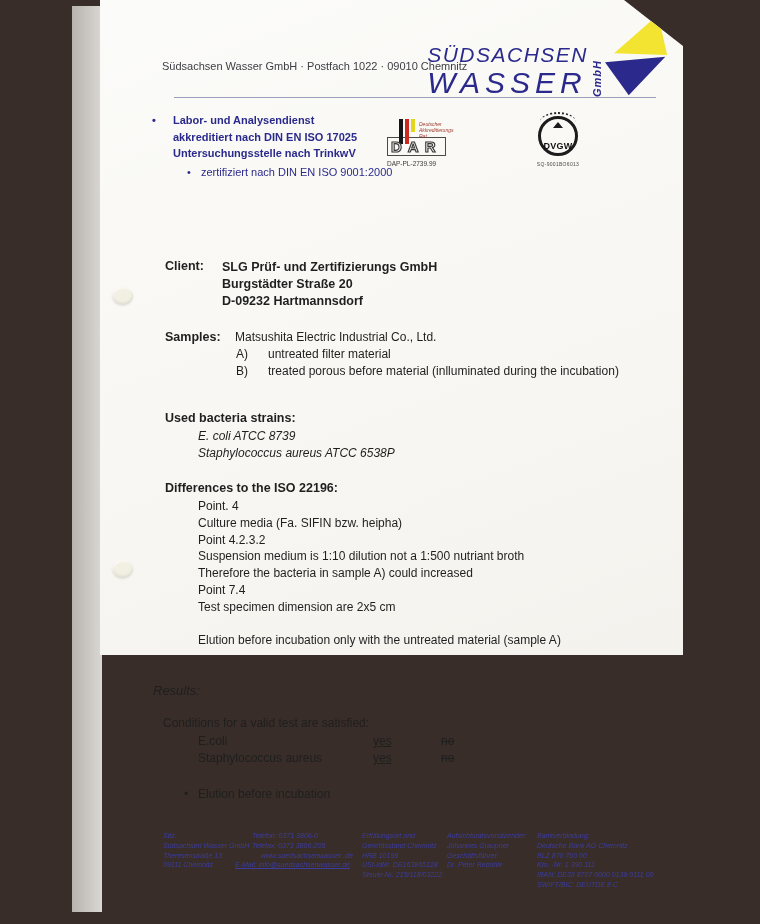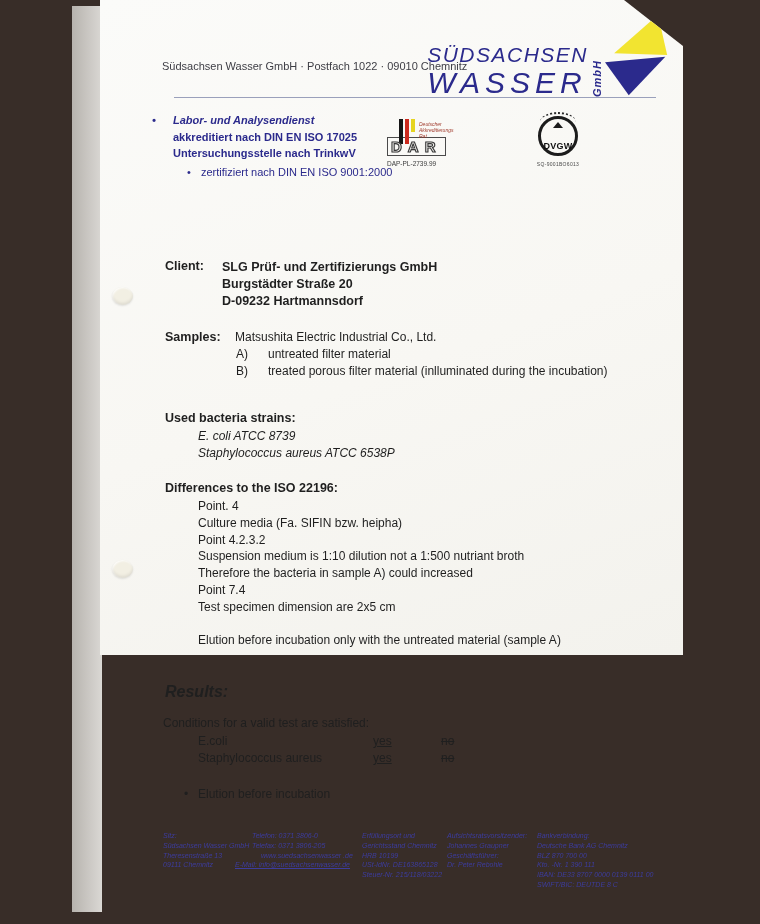--- a/index.html
+++ b/index.html
@@ -34,21 +34,21 @@
   .logo-l2 { font-size:30px; letter-spacing:5px; margin-top:3px; }
   .logo-gmbh {
     writing-mode:vertical-rl; transform:rotate(180deg);
     font-size:11px; font-weight:bold; font-style:italic; color:#2b2a8c;
     letter-spacing:1px; margin:0 1px 1px 3px; height:60px;
   }
   .logo-arrow { width:64px; height:86px; margin-left:1px; }
   .header-rule { position:absolute; top:97px; left:74px; width:482px; height:1px; background:#9aa0bb; }
 
   .accred { position:absolute; left:50px; top:112px; color:#2b2a8c; font-size:11px; line-height:16.5px; font-weight:bold; width:270px; }
-  .accred .a1 { font-style:italic; position:relative; padding-left:23px; }
+  .accred .a1 { position:relative; padding-left:23px; }
   .accred .a1::before { content:"•"; position:absolute; left:2px; }
   .accred .a2, .accred .a3 { padding-left:23px; }
   .accred .a4 { font-weight:normal; padding-left:51px; position:relative; margin-top:2px; }
   .accred .a4::before { content:"•"; position:absolute; left:37px; }
 
   .dar { position:absolute; left:287px; top:119px; width:90px; }
   .dar-top { display:flex; align-items:flex-start; gap:4px; padding-left:12px; }
   .dar-bars { display:flex; gap:2px; align-items:flex-start; }
   .dar-bars .b { width:4px; display:block; }
   .b-bk { height:25px; background:#151515; }
@@ -95,21 +95,21 @@
 
   .strains-head { position:absolute; left:65px; top:411px; font-size:12.5px; font-weight:bold; }
   .strains-list { position:absolute; left:98px; top:428px; font-size:12px; font-style:italic; }
   .strains-list .ln { line-height:17px; }
 
   .diff-head { position:absolute; left:65px; top:481px; font-size:12.5px; font-weight:bold; }
   .diff-list { position:absolute; left:98px; top:498px; font-size:12px; }
   .diff-list .ln { line-height:16.8px; }
   .elution-note { position:absolute; left:98px; top:633px; font-size:12px; }
 
-  .results-head { position:absolute; left:65px; top:683px; font-size:16px; font-weight:bold; font-style:italic; }
+  .results-head { position:absolute; left:53px; top:683px; font-size:13px; font-weight:normal; font-style:italic; }
   .cond-intro { position:absolute; left:63px; top:716px; font-size:12px; }
   .cond-row { position:absolute; left:0; width:100%; height:16px; font-size:12px; }
   .cr-1 { top:734px; } .cr-2 { top:751px; }
   .cond-row .cname { position:absolute; left:98px; }
   .cond-row .cyes  { position:absolute; left:273px; text-decoration:underline; }
   .cond-row .cno   { position:absolute; left:341px; text-decoration:line-through; }
   .bullet-note { position:absolute; left:98px; top:787px; font-size:12px; }
   .bullet-note::before { content:"•"; position:absolute; left:-14px; }
 
   
@@ -185,21 +185,21 @@
         <div class="ln">Burgstädter Straße 20</div>
         <div class="ln">D-09232 Hartmannsdorf</div>
       </div>
 
     <div class="samples-label">Samples:</div>
     <div class="samples-company">Matsushita Electric Industrial Co., Ltd.</div>
     <div class="sample-item si-a">
       <span class="skey">A)</span><span>untreated filter material</span>
     </div>
     <div class="sample-item si-b">
-      <span class="skey">B)</span><span>treated porous filter material (inlluminated during the incubation)</span>
+      <span class="skey">B)</span><span>treated porous before material (inlluminated during the incubation)</span>
     </div>
 
     <div class="strains-head">Used bacteria strains:</div>
     <div class="strains-list">
         <div class="ln">E. coli ATCC 8739</div>
         <div class="ln">Staphylococcus aureus ATCC 6538P</div>
       </div>
 
     <div class="diff-head">Differences to the ISO 22196:</div>
     <div class="diff-list">

